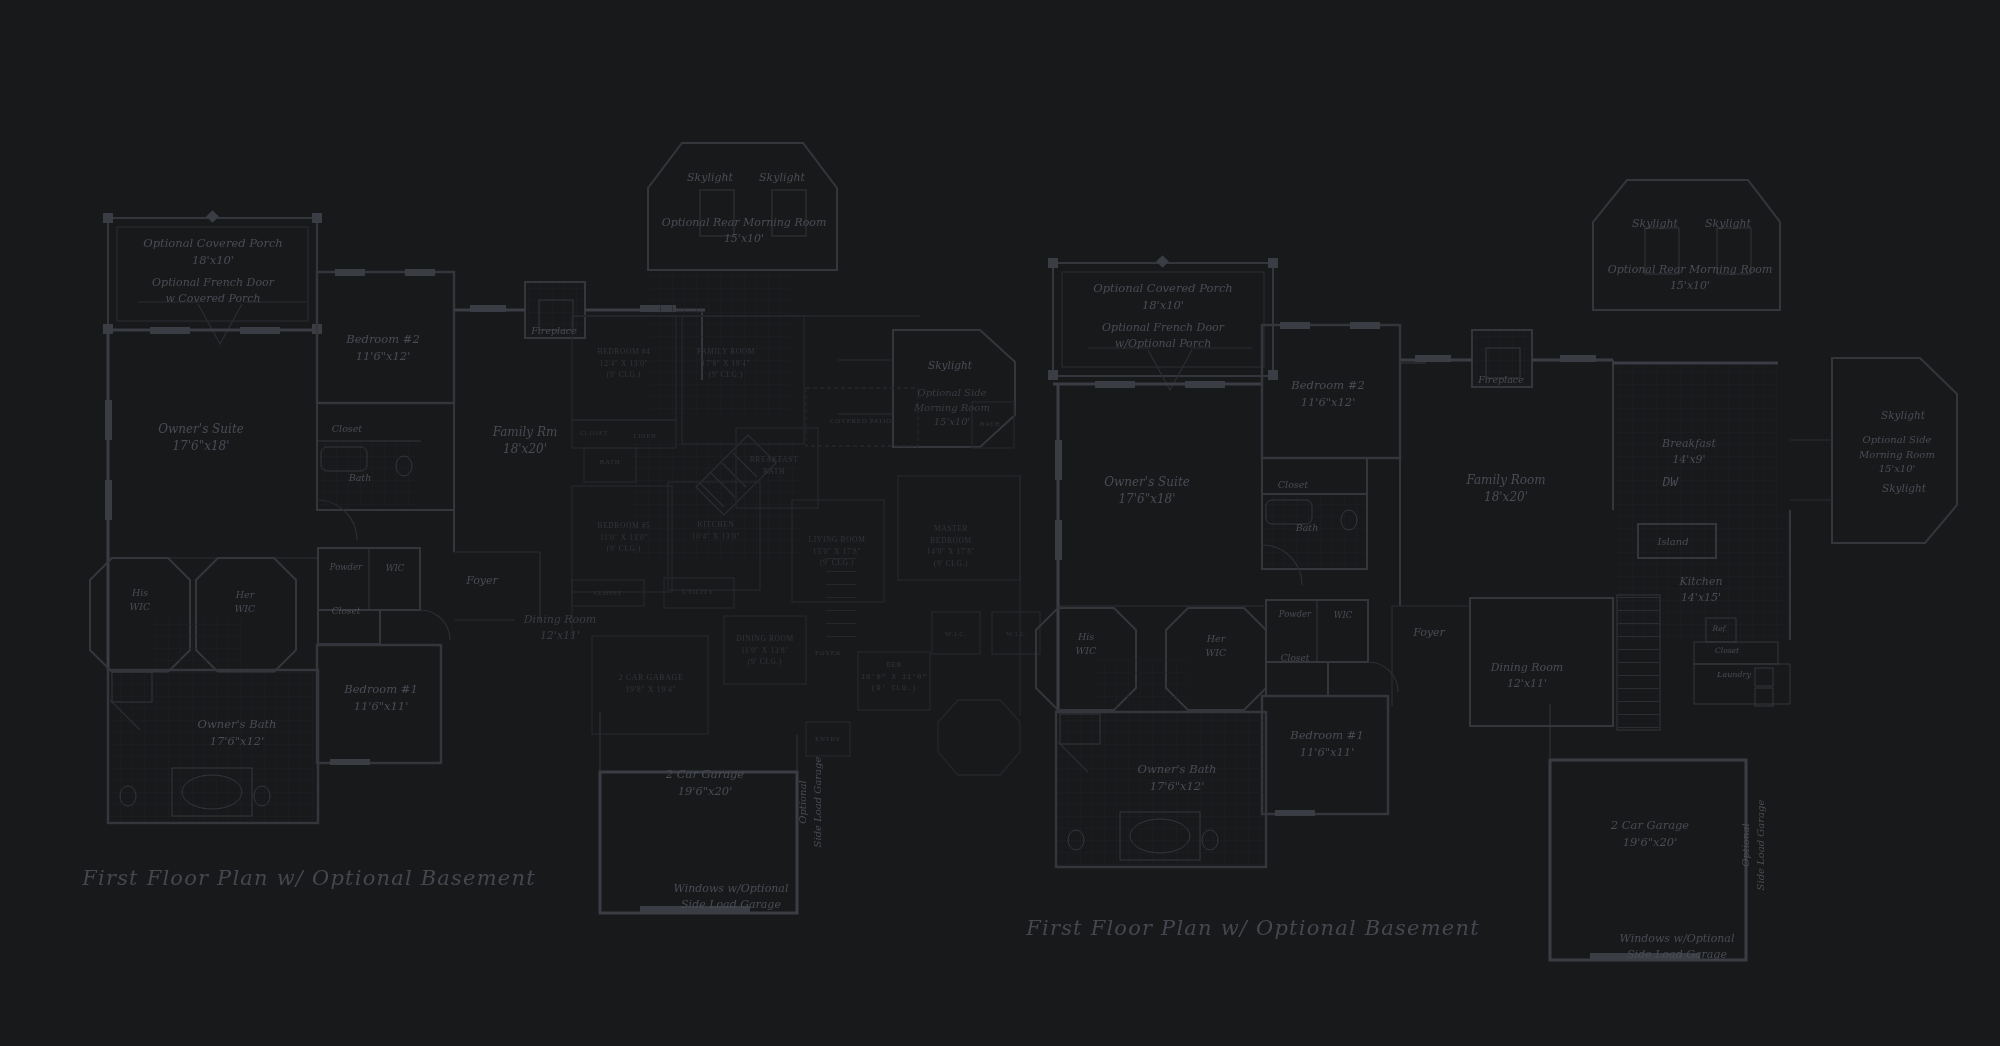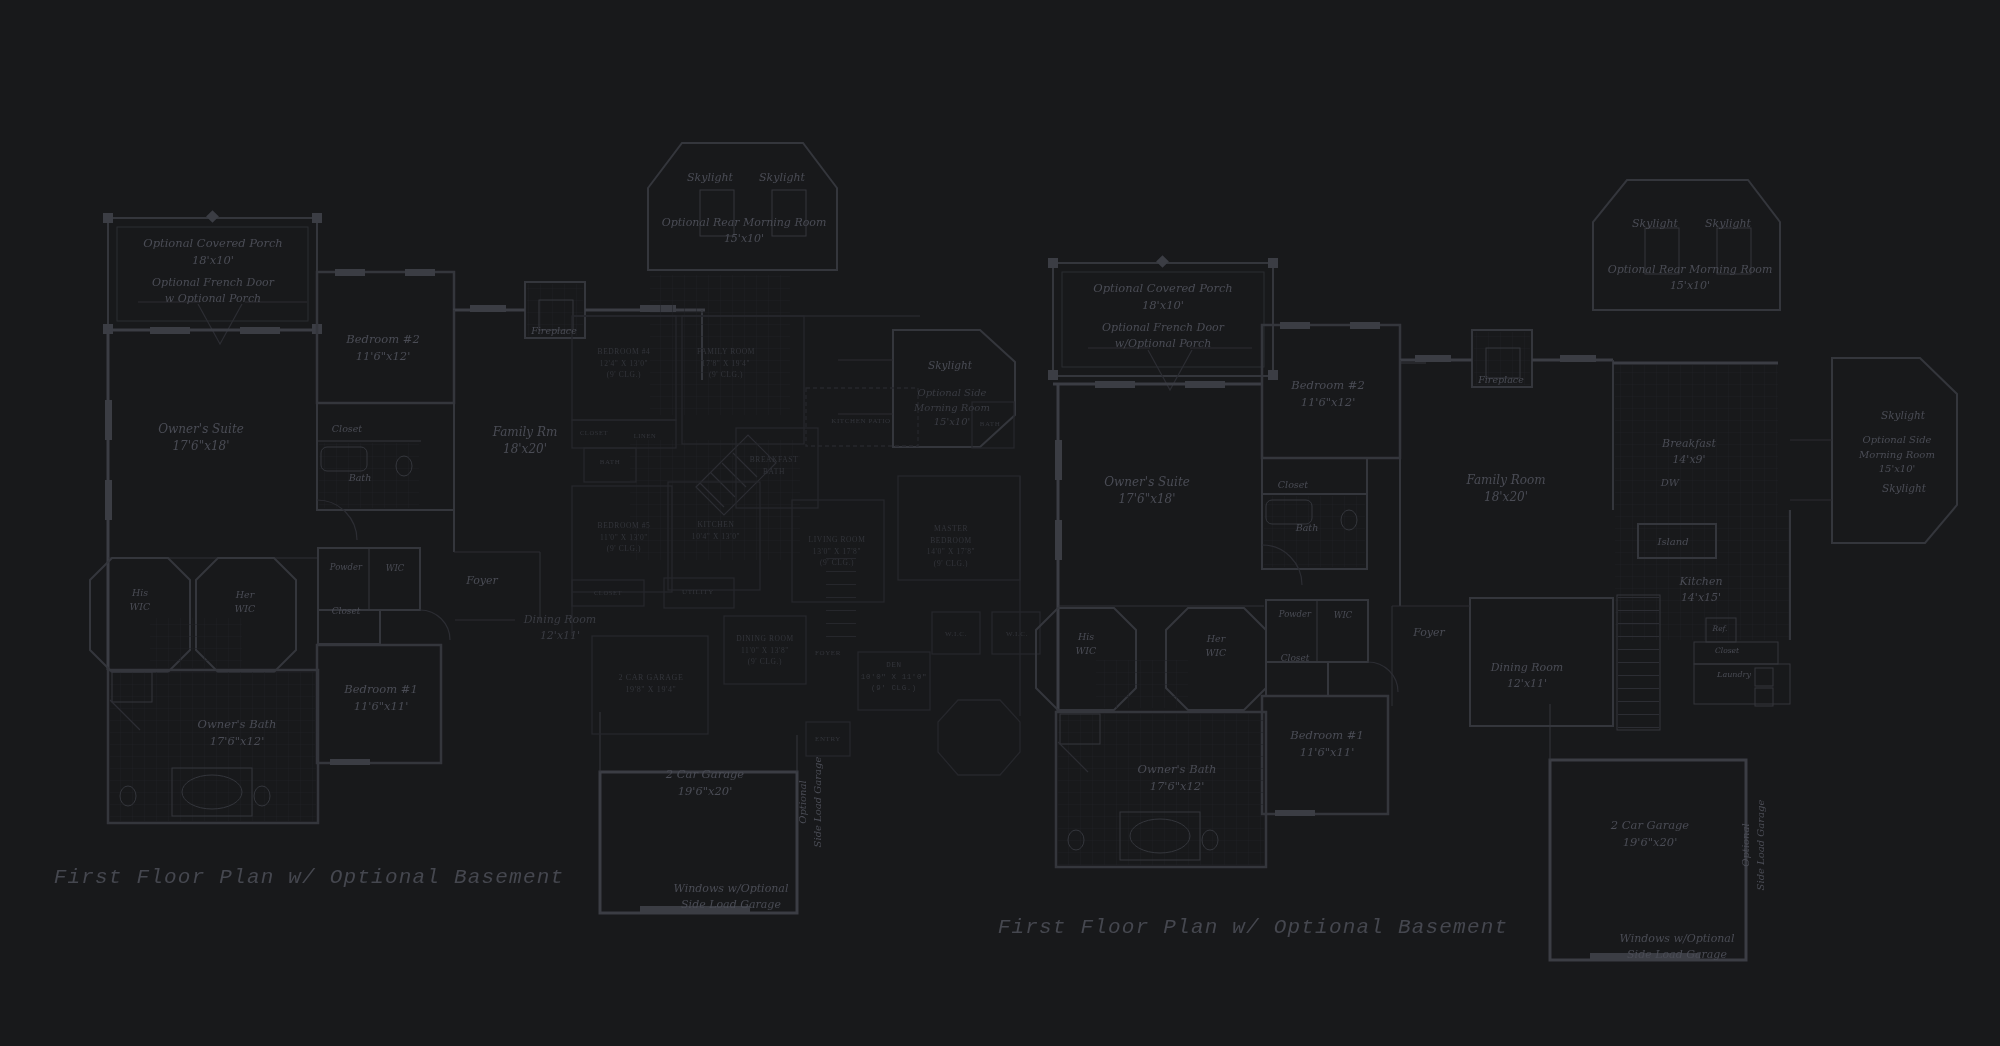--- a/index.html
+++ b/index.html
@@ -10,21 +10,21 @@
   html,body{margin:0;padding:0;background:var(--bg);}
   #stage{position:relative;width:2000px;height:1046px;background:var(--bg);overflow:hidden;}
   #stage svg{position:absolute;left:0;top:0;}
   .layer{position:absolute;left:0;top:0;width:100%;height:100%;}
   .lbl{position:absolute;transform:translate(-50%,-50%);text-align:center;white-space:nowrap;
        font-family:"DejaVu Serif",serif;font-style:italic;color:var(--label);line-height:1.45;}
   .lbl span{display:block;}
   .faint{color:var(--labelf);}
   .u{font-style:normal;font-family:"Liberation Serif",serif;color:var(--ulabel);
      letter-spacing:.6px;line-height:1.55;}
-  .cap{color:var(--caption);letter-spacing:1.2px;font-family:Liberation Mono, monospace;}
+  .cap{color:var(--caption);letter-spacing:1.2px;}
   svg .ln{fill:none;stroke:var(--wall);stroke-width:2;}
   svg .ln25{fill:none;stroke:var(--wall);stroke-width:2.5;}
   svg .lnb{fill:none;stroke:var(--wallb);stroke-width:3;}
   svg .ln1{fill:none;stroke:var(--wall);stroke-width:1;}
   svg .lnf{fill:none;stroke:var(--wallf);stroke-width:1.2;}
   svg .ul{fill:none;stroke:var(--underlay);stroke-width:1.3;}
   svg .fillb{fill:var(--wallb);stroke:none;}
   svg .gfill{fill:url(#grid);stroke:none;}
   svg .stfill{fill:url(#stairs);stroke:none;}
 </style>
@@ -243,21 +243,21 @@
   </svg>
 
   <div class="layer" id="labels">
       <div>
         <div class="lbl" style="left: 213px; top: 252px; font-size: 11.5px;">
           <span>Optional Covered Porch</span>
           <span>18'x10'</span>
         </div>
         <div class="lbl" style="left: 213px; top: 291px; font-size: 11px;">
           <span>Optional French Door</span>
-          <span>w Optional Porch</span>
+          <span>w Covered Porch</span>
         </div>
         <div class="lbl" style="left: 383px; top: 348px; font-size: 11.5px;">
           <span>Bedroom #2</span>
           <span>11'6"x12'</span>
         </div>
         <div class="lbl" style="left: 201px; top: 438px; font-size: 12px;">
           <span>Owner's Suite</span>
           <span>17'6"x18'</span>
         </div>
         <div class="lbl" style="left: 347px; top: 429px; font-size: 9.5px;">
@@ -402,21 +402,21 @@
           <span>14'0" X 17'8"</span>
           <span>(9' CLG.)</span>
         </div>
         <div class="lbl u" style="left: 956px; top: 634px; font-size: 7px;">
           <span>W.I.C.</span>
         </div>
         <div class="lbl u" style="left: 1017px; top: 634px; font-size: 7px;">
           <span>W.I.C.</span>
         </div>
         <div class="lbl u" style="left: 861px; top: 421px; font-size: 7px;">
-          <span>KITCHEN PATIO</span>
+          <span>COVERED PATIO</span>
         </div>
         <div class="lbl u" style="left: 990px; top: 424px; font-size: 7px;">
           <span>BATH</span>
         </div>
         <div class="lbl u" style="left: 828px; top: 739px; font-size: 7px;">
           <span>ENTRY</span>
         </div>
         <div class="lbl u" style="left: 651px; top: 684px; font-size: 8px;">
           <span>2 CAR GARAGE</span>
           <span>19'8" X 19'4"</span>
@@ -449,21 +449,21 @@
           <span>Family Room</span>
           <span>18'x20'</span>
         </div>
         <div class="lbl" style="left: 1501px; top: 380px; font-size: 9.5px;">
           <span>Fireplace</span>
         </div>
         <div class="lbl" style="left: 1689px; top: 452px; font-size: 11px;">
           <span>Breakfast</span>
           <span>14'x9'</span>
         </div>
-        <div class="lbl" style="left: 1670px; top: 483px; font-size: 10px;">
+        <div class="lbl" style="left: 1670px; top: 483px; font-size: 13px; font-family: Liberation Mono, monospace;">
           <span>DW</span>
         </div>
         <div class="lbl" style="left: 1673px; top: 542px; font-size: 10px;">
           <span>Island</span>
         </div>
         <div class="lbl" style="left: 1701px; top: 590px; font-size: 11px;">
           <span>Kitchen</span>
           <span>14'x15'</span>
         </div>
         <div class="lbl" style="left: 1720px; top: 629px; font-size: 7.5px;">

